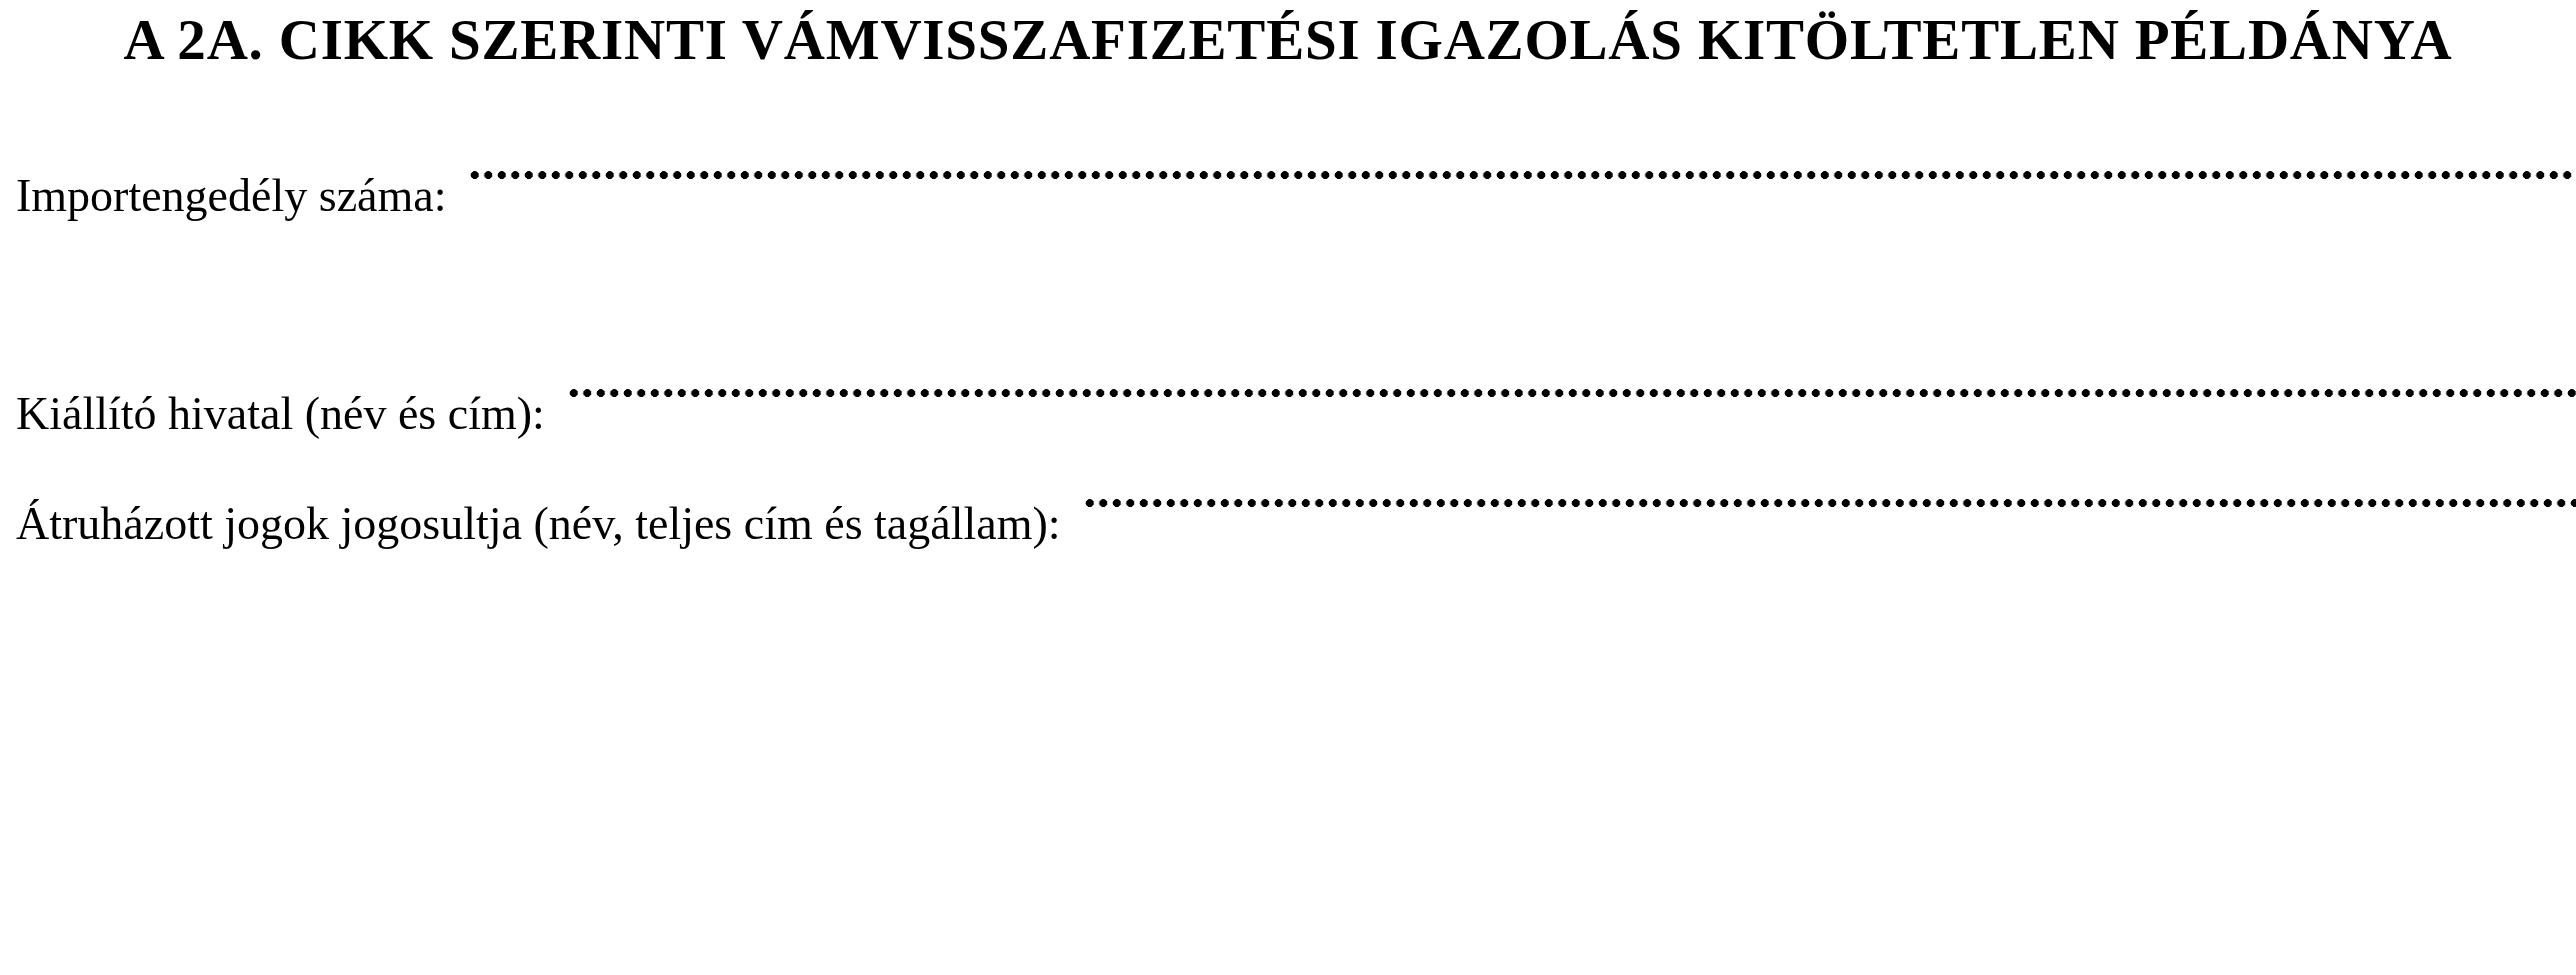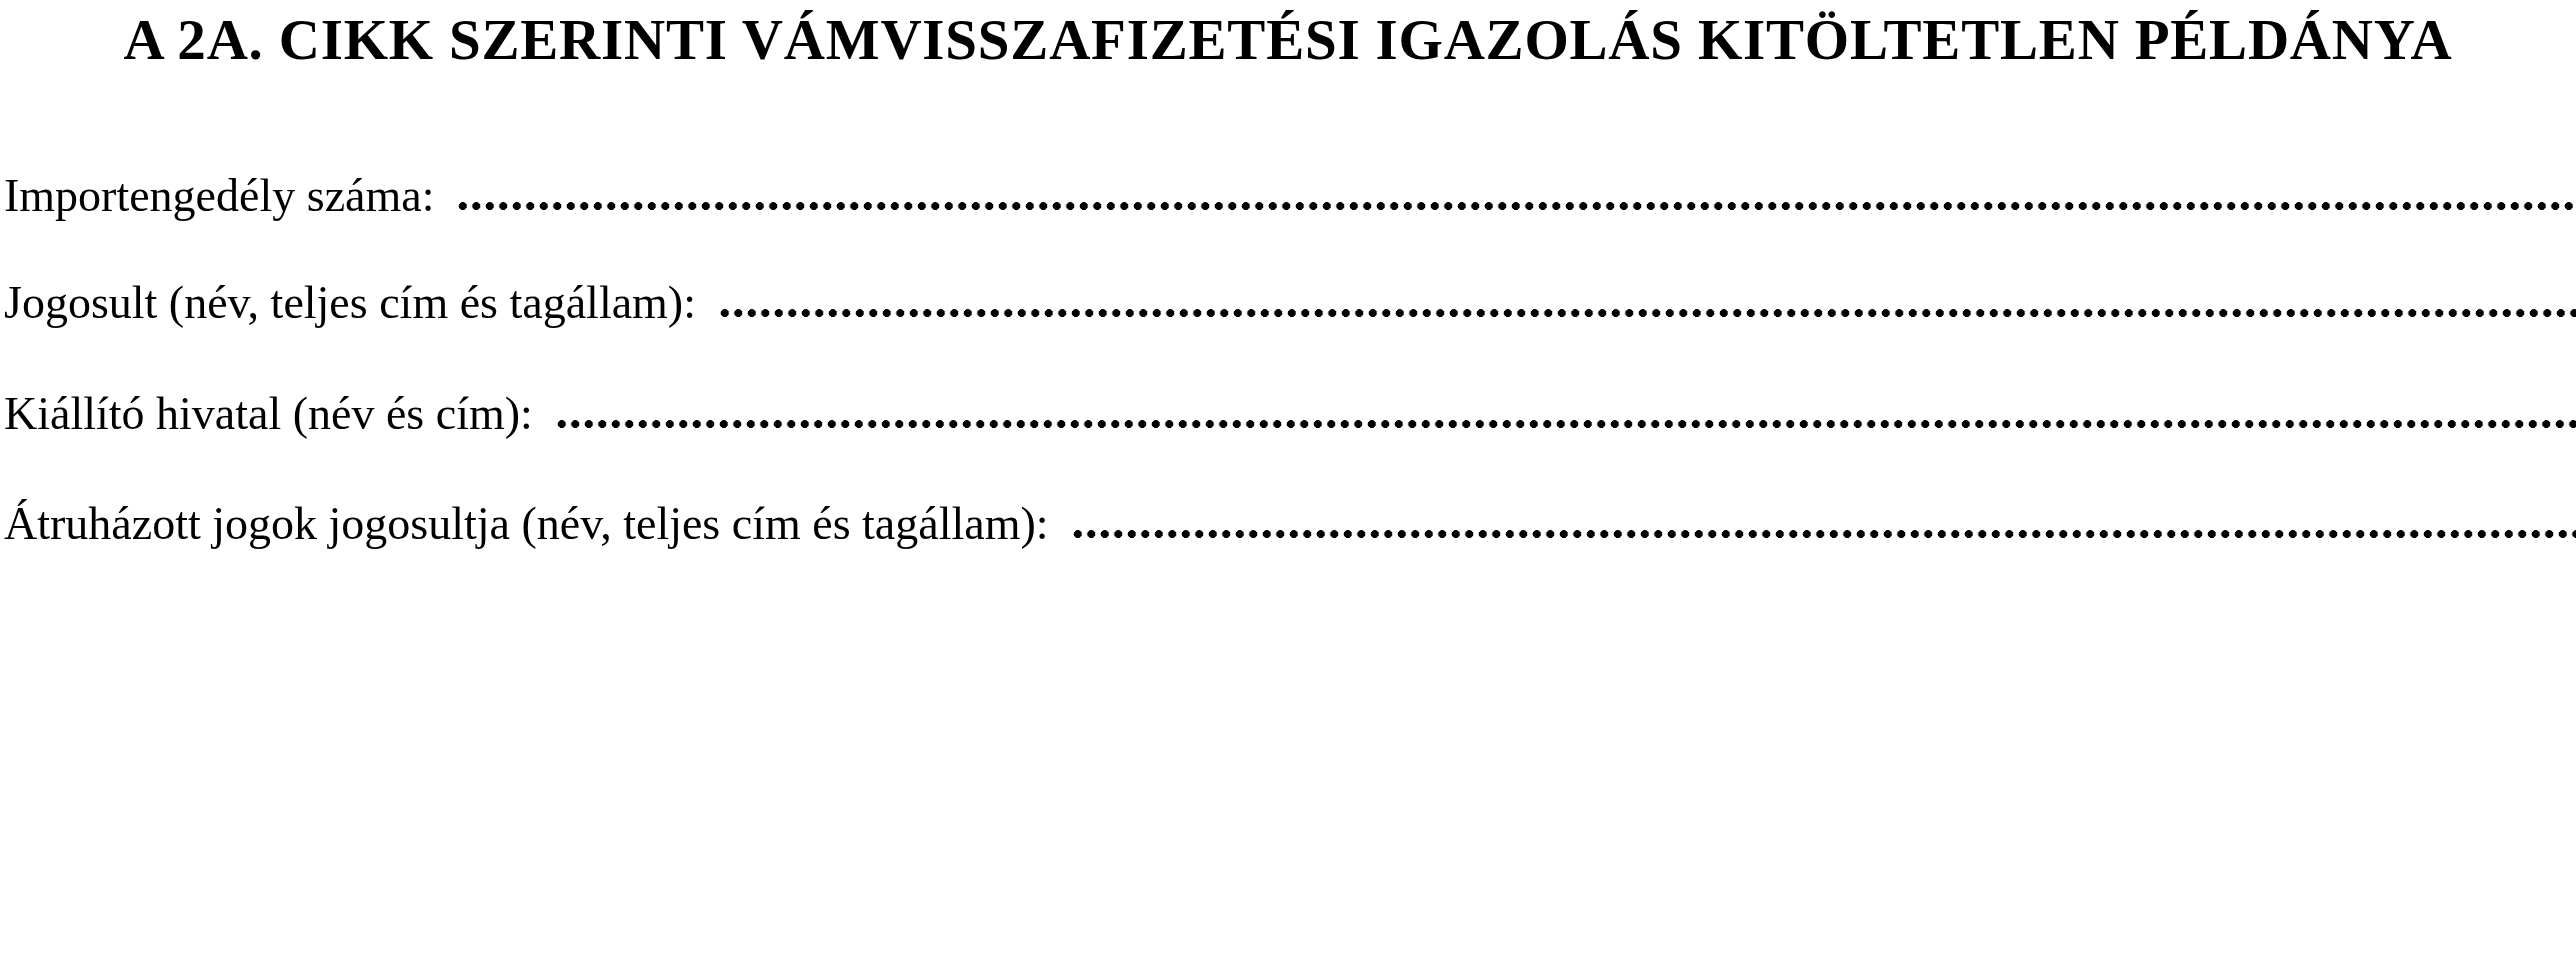--- a/index.html
+++ b/index.html
@@ -24,24 +24,23 @@
     right: 0;
     text-align: center;
     font-size: 57px;
     line-height: 64px;
     font-weight: 700;
     letter-spacing: 0.8px;
     white-space: nowrap;
   }
   .field-row {
     position: absolute;
-    left: 4px;
+    left: 16px;
     right: 0;
     display: flex;
-    align-items: flex-end;
     font-size: 46px;
     line-height: 52px;
   }
   .field-label {
     white-space: nowrap;
     flex: 0 0 auto;
   }
   
   .dot-leader {
     flex: 1 1 auto;
@@ -79,24 +78,20 @@
 
 <div class="page">
 
   <div class="doc-title">A 2A. CIKK SZERINTI VÁMVISSZAFIZETÉSI IGAZOLÁS KITÖLTETLEN PÉLDÁNYA</div>
 
   <div class="field-row row-1">
     <span class="field-label">Importengedély száma:</span>
     <span class="dot-leader"></span>
   </div>
 
-  <div class="field-row row-2">
-    <span class="field-label">Jogosult (név, teljes cím és tagállam):</span>
-    <span class="dot-leader"></span>
-  </div>
 
   <div class="field-row row-4">
     <span class="field-label">Átruházott jogok jogosultja (név, teljes cím és tagállam):</span>
     <span class="dot-leader"></span>
   </div>
 
   <div class="field-row row-3">
     <span class="field-label">Kiállító hivatal (név és cím):</span>
     <span class="dot-leader"></span>
   </div>

